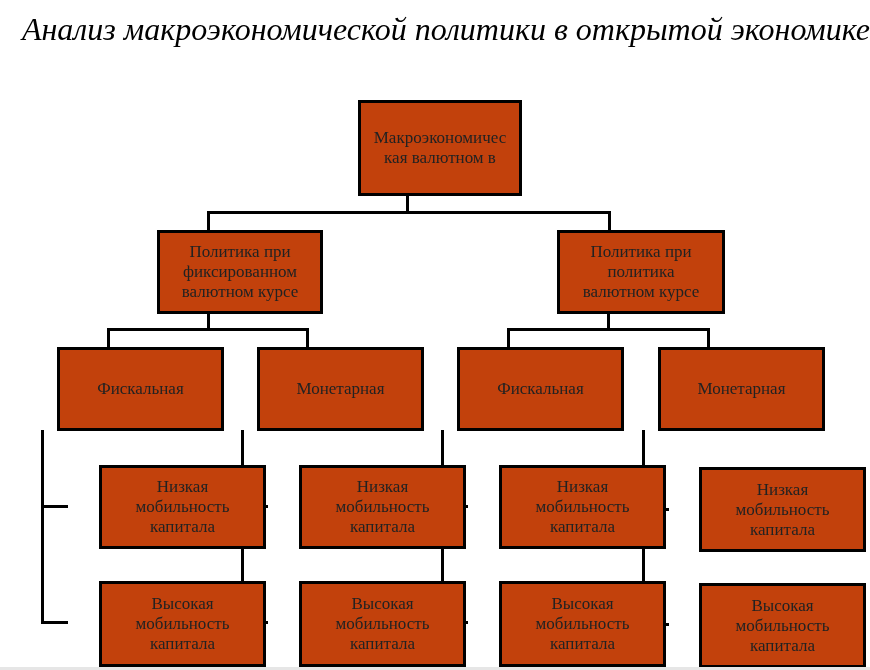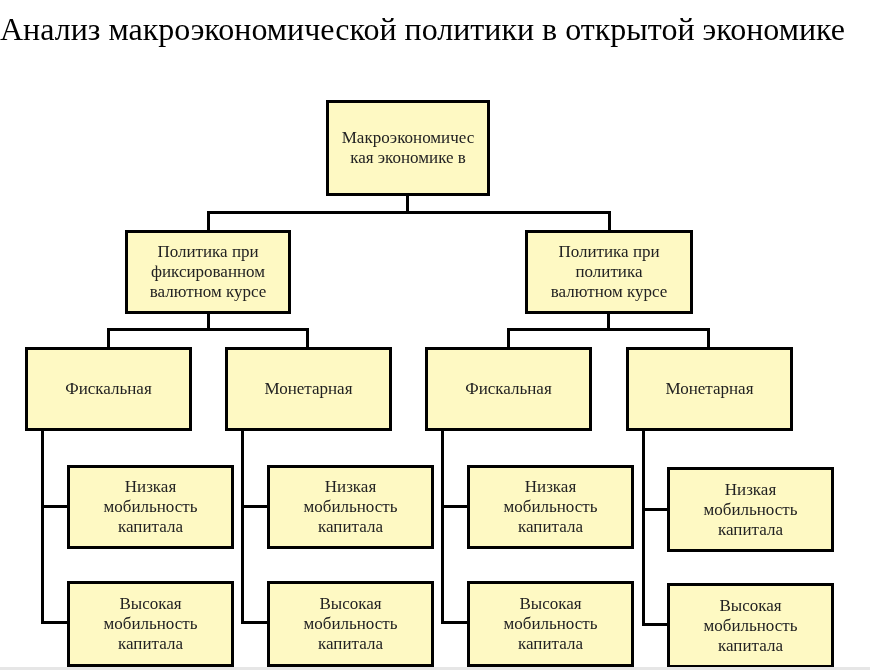--- a/index.html
+++ b/index.html
@@ -1,34 +1,34 @@
 <!DOCTYPE html>
 <html><head>
 <meta charset="utf-8">
 <style>
   html, body { margin: 0; padding: 0; background: #ffffff; }
   body { width: 870px; height: 670px; position: relative; overflow: hidden;
          font-family: "Liberation Serif", "DejaVu Serif", serif; color: #000; }
-  .title { position: absolute; left: 0; top: 6px; width: 870px; text-align: left;
-           font-size: 32px; line-height: 46px; color: #000; }
-  .box { position: absolute; box-sizing: border-box; border: 3px solid #000; background: #fef9c3;
+  .title { position: absolute; left: 0; top: 6px; width: 870px; text-align: right;
+           font-size: 32px; line-height: 46px; color: #000; font-style: italic; }
+  .box { position: absolute; box-sizing: border-box; border: 3px solid #000; background: #c2410c;
          display: flex; align-items: center; justify-content: center; text-align: center;
-         font-size: 17px; line-height: 20px; color: #222; padding: 0 4px; }
+         font-size: 17px; line-height: 20px; color: #222; padding: 0 4px; margin-left: 32px; }
   .line { position: absolute; background: #000; }
   .bottom-border { position: absolute; left: 0; top: 667px; width: 870px; height: 3px; background: #e6e6e6; }
 </style>
 </head>
 <body>
 
 <div class="title">Анализ макроэкономической политики в открытой экономике</div>
 
 <div class="box" style="left:326px;top:100px;width:164px;height:96px;">
   <div>
     <div>Макроэкономичес</div>
-    <div>кая экономике в</div>
+    <div>кая валютном в</div>
   </div>
 </div>
 
 <div class="line" style="left:406px;top:196px;width:3px;height:18px;"></div>
 <div class="line" style="left:207px;top:211px;width:404px;height:3px;"></div>
 <div class="line" style="left:207px;top:211px;width:3px;height:20px;"></div>
 <div class="line" style="left:608px;top:211px;width:3px;height:20px;"></div>
 
 <div class="box" style="left:125px;top:230px;width:166px;height:84px;">
   <div>

